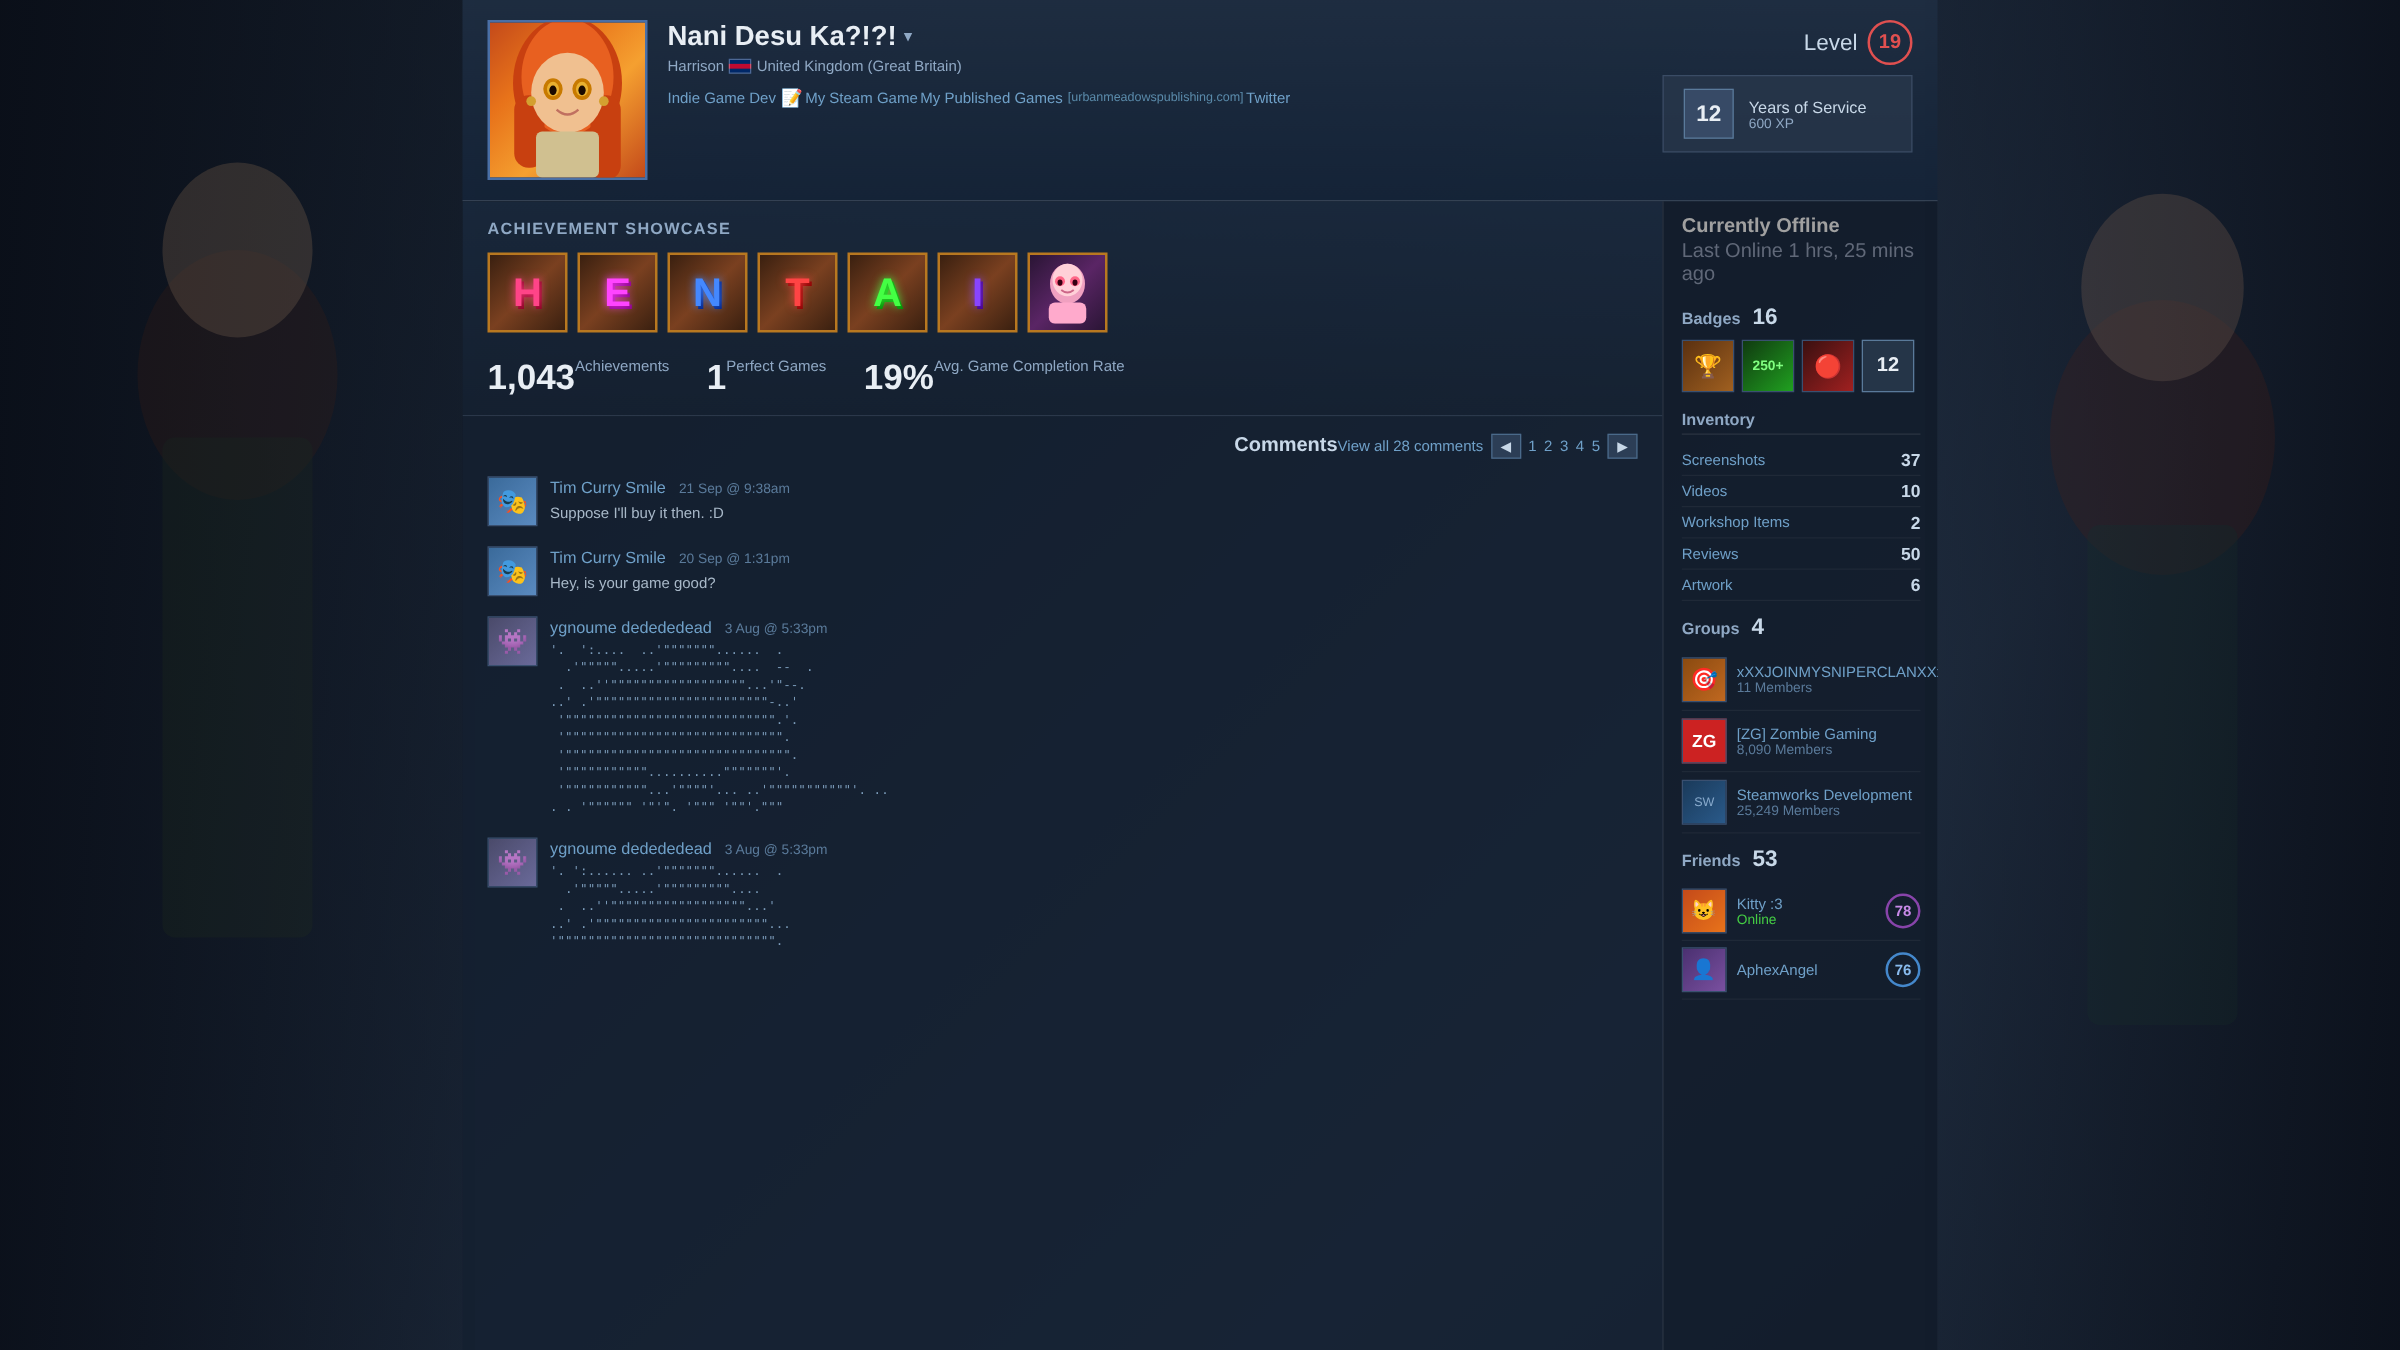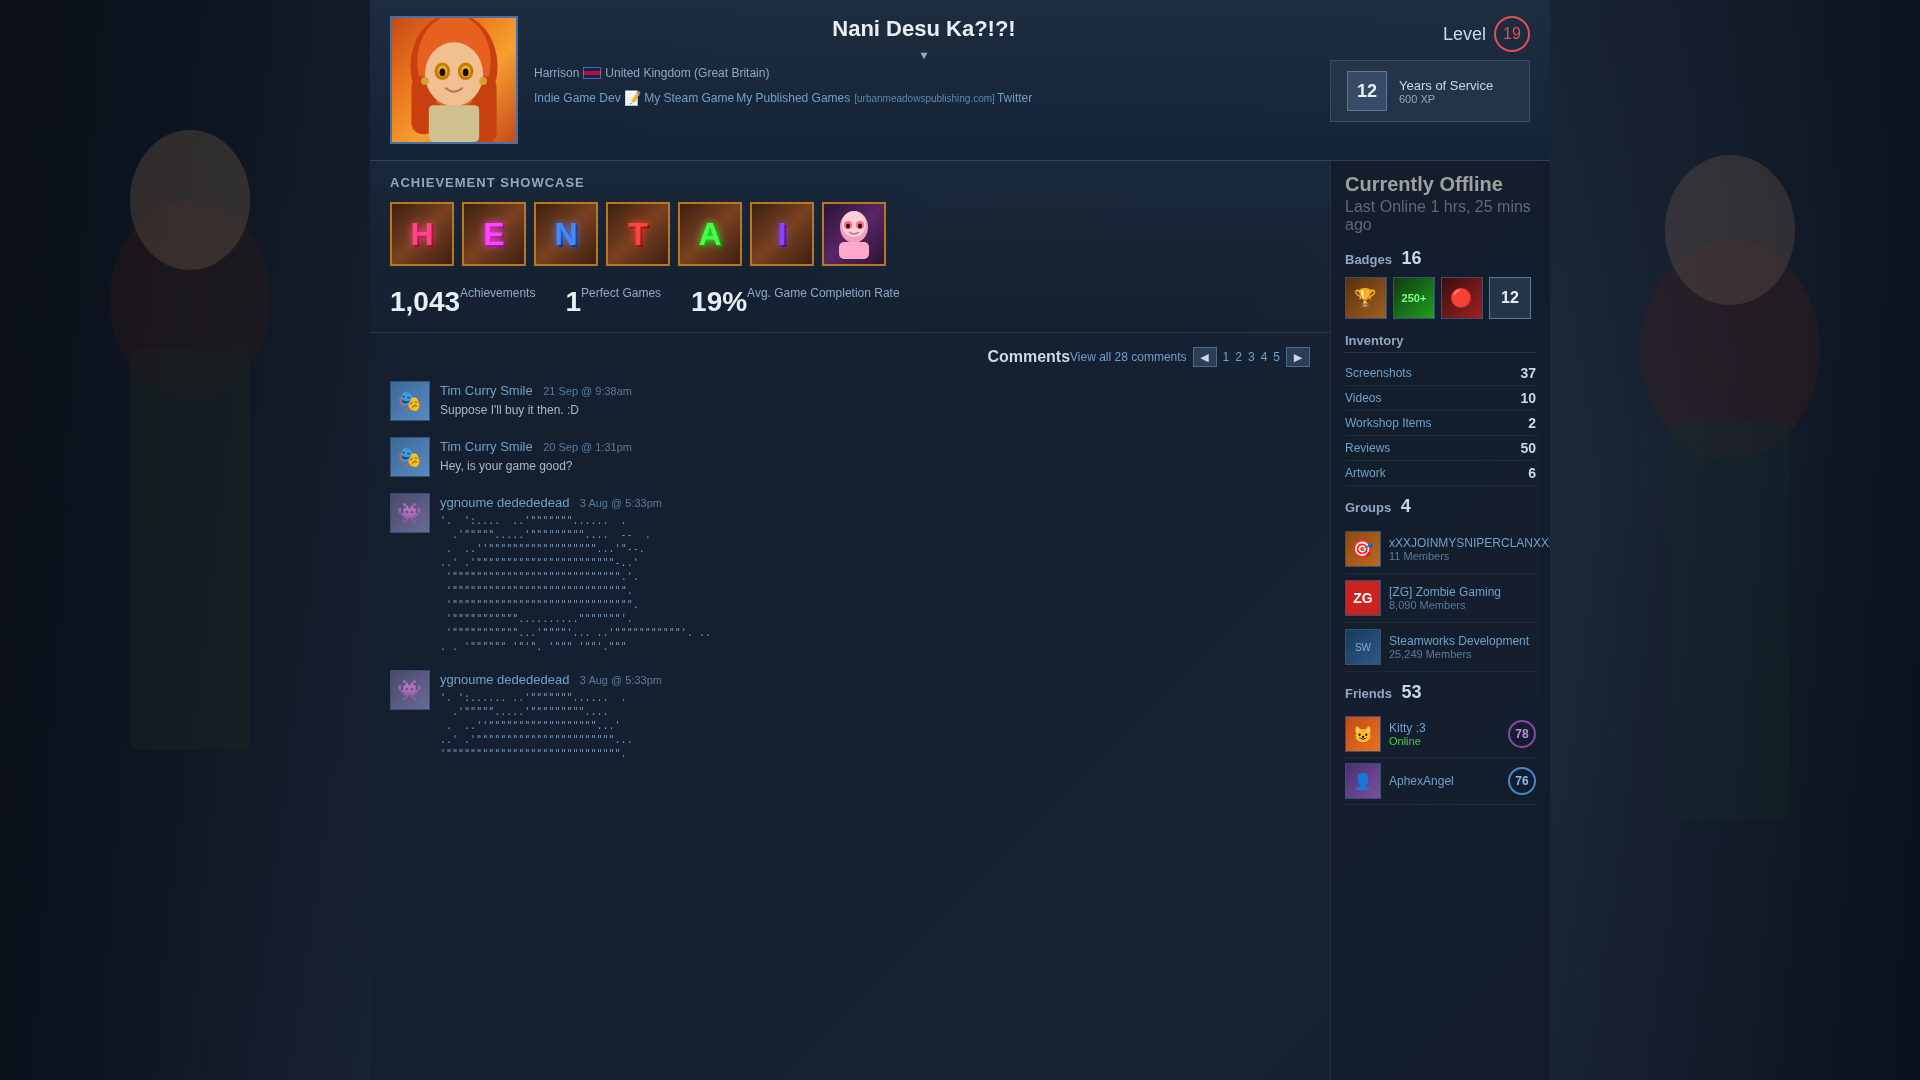--- a/index.html
+++ b/index.html
@@ -77,21 +77,20 @@
       flex-direction: column;
       gap: 4px;
     }
     .profile-name {
       font-size: 22px;
       color: #e8eef4;
       font-weight: bold;
       display: flex;
       align-items: center;
       gap: 6px;
-      flex-direction: column;
     }
     .profile-name .dropdown-arrow {
       font-size: 12px;
       color: #8fa8c4;
     }
     .profile-sub {
       font-size: 12px;
       color: #8fa8c4;
       display: flex;
       align-items: center;
@@ -141,21 +140,21 @@
       background: transparent;
       border: 2px solid #e05050;
       border-radius: 50%;
       width: 36px;
       height: 36px;
       display: flex;
       align-items: center;
       justify-content: center;
       color: #e05050;
       font-size: 16px;
-      font-weight: normal;
+      font-weight: bold;
     }
     .years-service-box {
       background: rgba(40,55,75,0.8);
       border: 1px solid rgba(80,100,130,0.5);
       padding: 10px 16px;
       display: flex;
       align-items: center;
       gap: 12px;
       min-width: 200px;
     }
@@ -332,21 +331,21 @@
     
     .right-column {
       width: 220px;
       flex-shrink: 0;
       background: rgba(18,28,42,0.9);
       border-left: 1px solid rgba(255,255,255,0.08);
       overflow-y: auto;
       padding: 12px 14px;
     }
     .offline-status {
-      font-size: 20px;
+      font-size: 16px;
       color: #a0a0a0;
       font-weight: bold;
       margin-bottom: 2px;
     }
     .last-online {
       font-size: 16px;
       color: #606878;
       margin-bottom: 14px;
     }
     .right-section-title {

